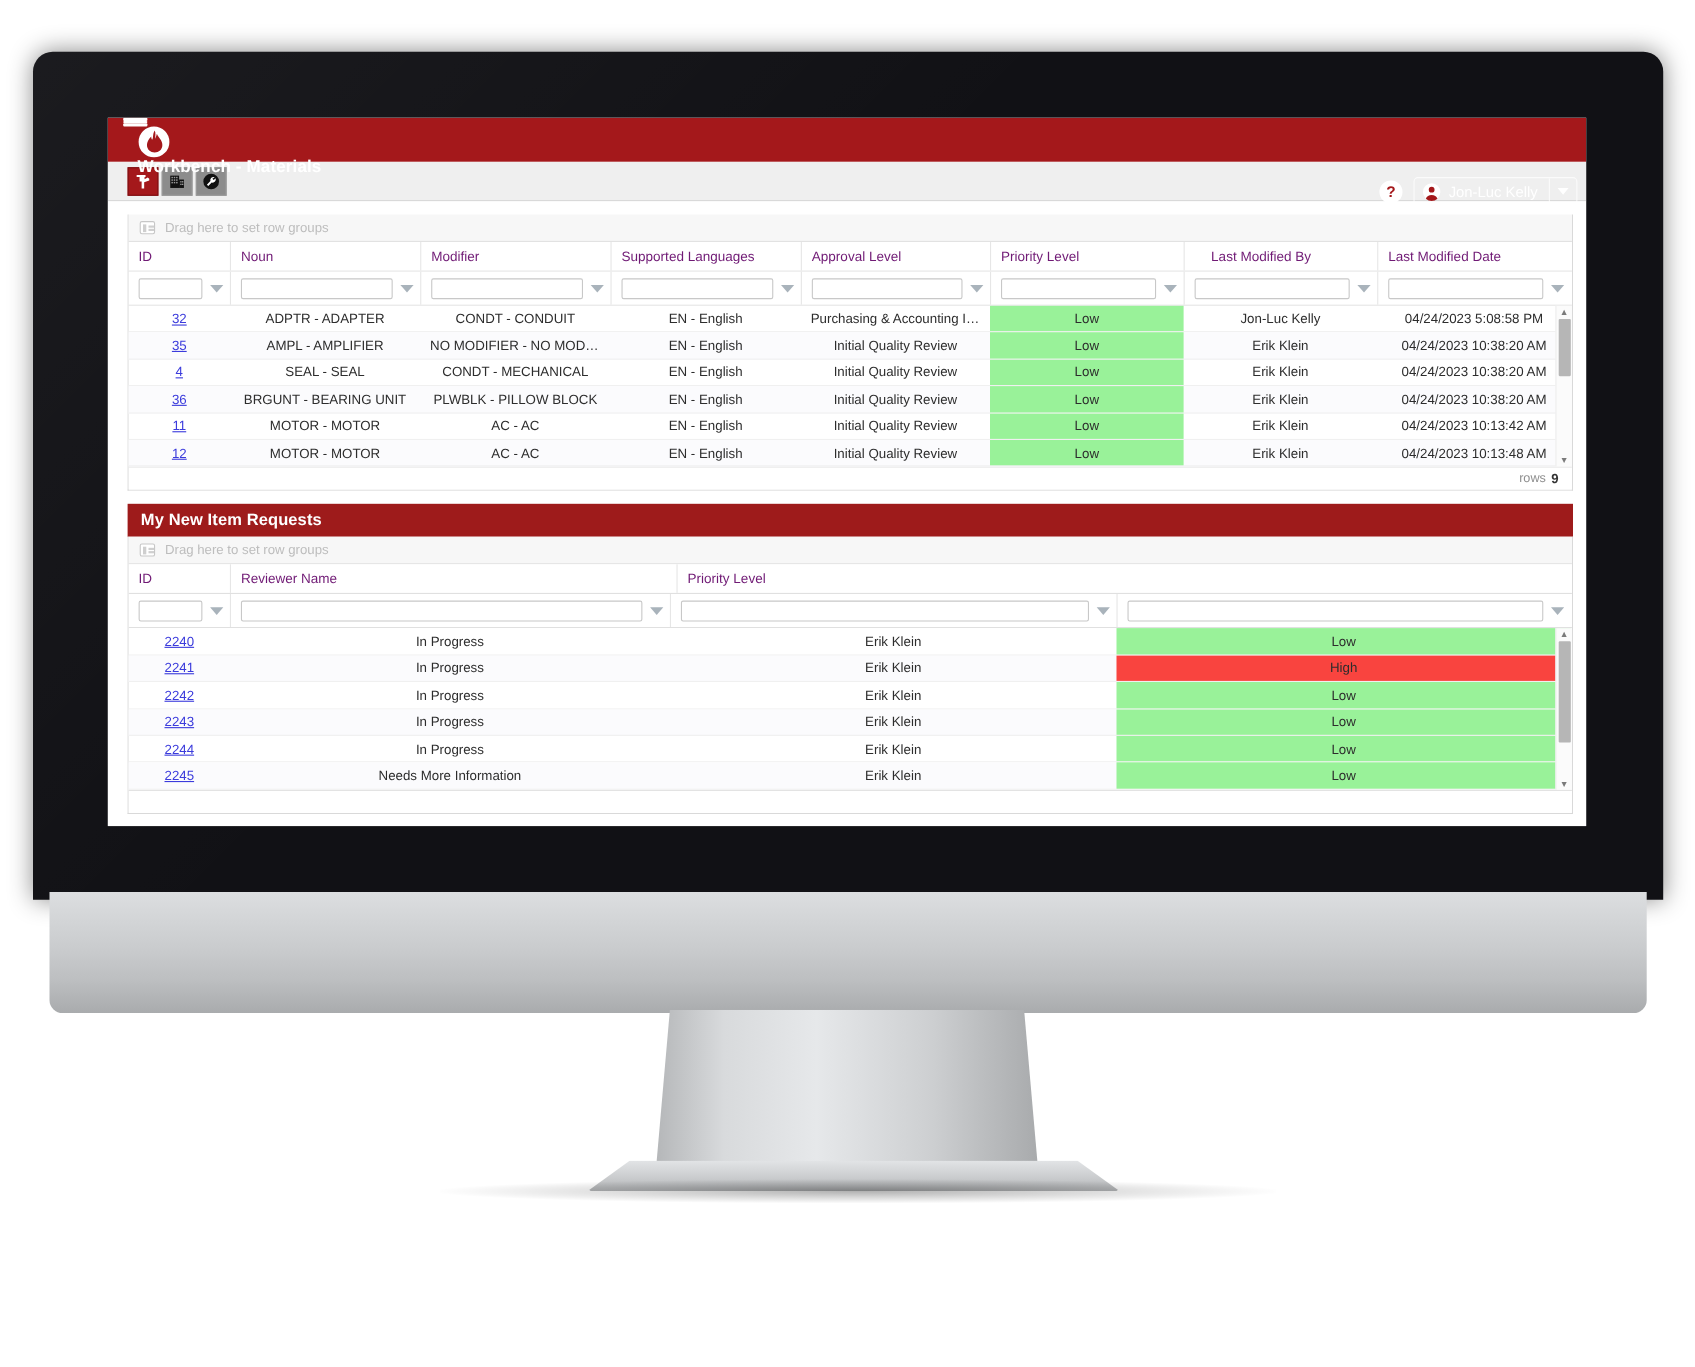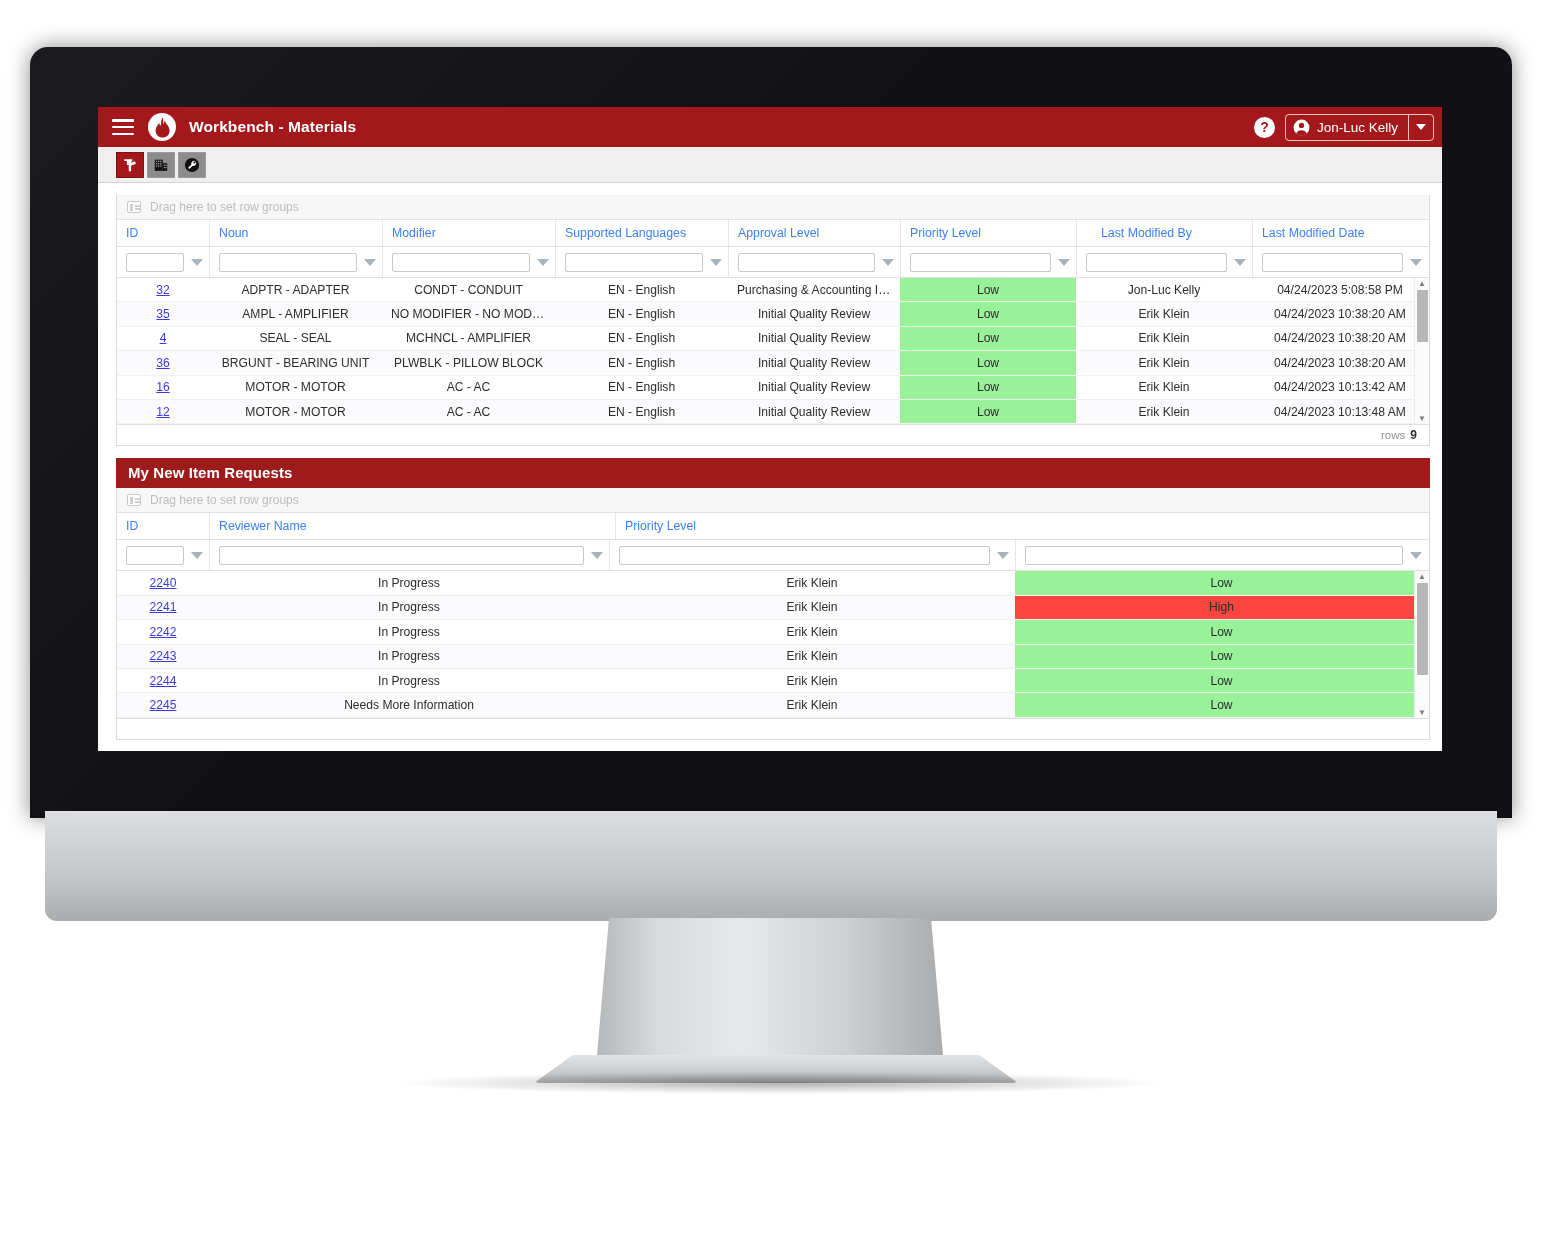--- a/index.html
+++ b/index.html
@@ -74,23 +74,24 @@
     left: 98px; top: 107px;
     width: 1344px; height: 644px;
     background: #ffffff;
     overflow: hidden;
   }
 
   
   #app-header {
     height: 40px;
     background: #a4181b;
-    display: flex; align-items: center;
+    display: flex; 
     padding: 0 8px 0 14px;
     position: relative;
+    flex-direction: column;
   }
   #hamburger { width: 22px; height: 16px; display:flex; flex-direction:column; justify-content:space-between; cursor:pointer; }
   #hamburger span { display:block; height:2.5px; background:#fff; border-radius:1px; }
   #brand-logo {
     width: 28px; height: 28px; border-radius:50%;
     background:#ffffff; margin-left: 14px;
     display:flex; align-items:center; justify-content:center;
     flex: 0 0 auto;
   }
   #app-title {
@@ -150,21 +151,21 @@
     height: 25px; background:#f7f7f7; border-bottom:1px solid #e2e2e2;
     display:flex; align-items:center; padding-left: 10px; gap:9px;
   }
   .rg-icon { width:14px; height:12px; border:1px solid #c7c7c7; border-radius:2px; position:relative; background:#fff; }
   .rg-icon::before{content:"";position:absolute;left:1.5px;top:2px;width:3.5px;height:7px;background:#cfcfcf;}
   .rg-icon::after{content:"";position:absolute;left:6.5px;top:3px;width:5.5px;height:1.5px;background:#cfcfcf;box-shadow:0 3px 0 #cfcfcf;}
   .rg-text { color:#bdbdbd; font-size:12px; }
 
   .hdr-row { display:flex; height:27px; border-bottom:1px solid #e0e0e0; background:#fff; }
   .hdr-cell {
-    font-size:12.3px; color:#3b82f6;
+    font-size:12.3px; color:#701a75;
     display:flex; align-items:center;
     padding: 0 9px;
     border-left:1px solid #e6e6e6;
     overflow:hidden; white-space:nowrap;
   }
   .hdr-cell:first-child { border-left:none; }
 
   .flt-row { display:flex; height:31px; border-bottom:1px solid #e0e0e0; background:#fff; align-items:center; }
   .flt-cell {
     display:flex; align-items:center; gap:6px;
@@ -412,21 +413,21 @@
                 </div>
               </div>
               <div class="data-row">
                 <div class="data-cell" style="width: 92px; flex: 0 0 92px;">
                   <span class="id-link">4</span>
                 </div>
                 <div class="data-cell" style="width: 173px; flex: 0 0 173px;">
                   <span>SEAL - SEAL</span>
                 </div>
                 <div class="data-cell" style="width: 173px; flex: 0 0 173px;">
-                  <span>MCHNCL - AMPLIFIER</span>
+                  <span>CONDT - MECHANICAL</span>
                 </div>
                 <div class="data-cell" style="width: 173px; flex: 0 0 173px;">
                   <span>EN - English</span>
                 </div>
                 <div class="data-cell" style="width: 172px; flex: 0 0 172px;">
                   <span>Initial Quality Review</span>
                 </div>
                 <div class="data-cell pill-low" style="width: 176px; flex: 0 0 176px;">
                   <span>Low</span>
                 </div>
@@ -458,21 +459,21 @@
                 </div>
                 <div class="data-cell" style="width: 176px; flex: 0 0 176px;">
                   <span>Erik Klein</span>
                 </div>
                 <div class="data-cell" style="width: 176px; flex: 0 0 176px;">
                   <span>04/24/2023 10:38:20 AM</span>
                 </div>
               </div>
               <div class="data-row">
                 <div class="data-cell" style="width: 92px; flex: 0 0 92px;">
-                  <span class="id-link">16</span>
+                  <span class="id-link">11</span>
                 </div>
                 <div class="data-cell" style="width: 173px; flex: 0 0 173px;">
                   <span>MOTOR - MOTOR</span>
                 </div>
                 <div class="data-cell" style="width: 173px; flex: 0 0 173px;">
                   <span>AC - AC</span>
                 </div>
                 <div class="data-cell" style="width: 173px; flex: 0 0 173px;">
                   <span>EN - English</span>
                 </div>

